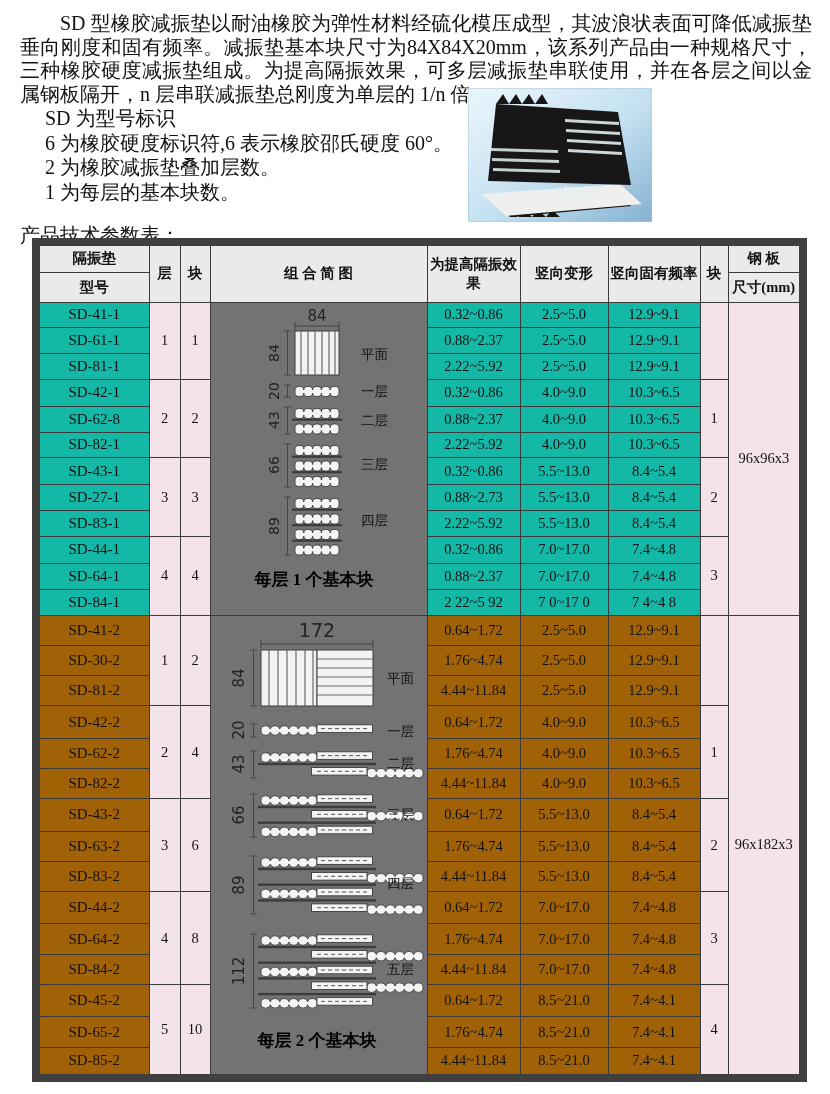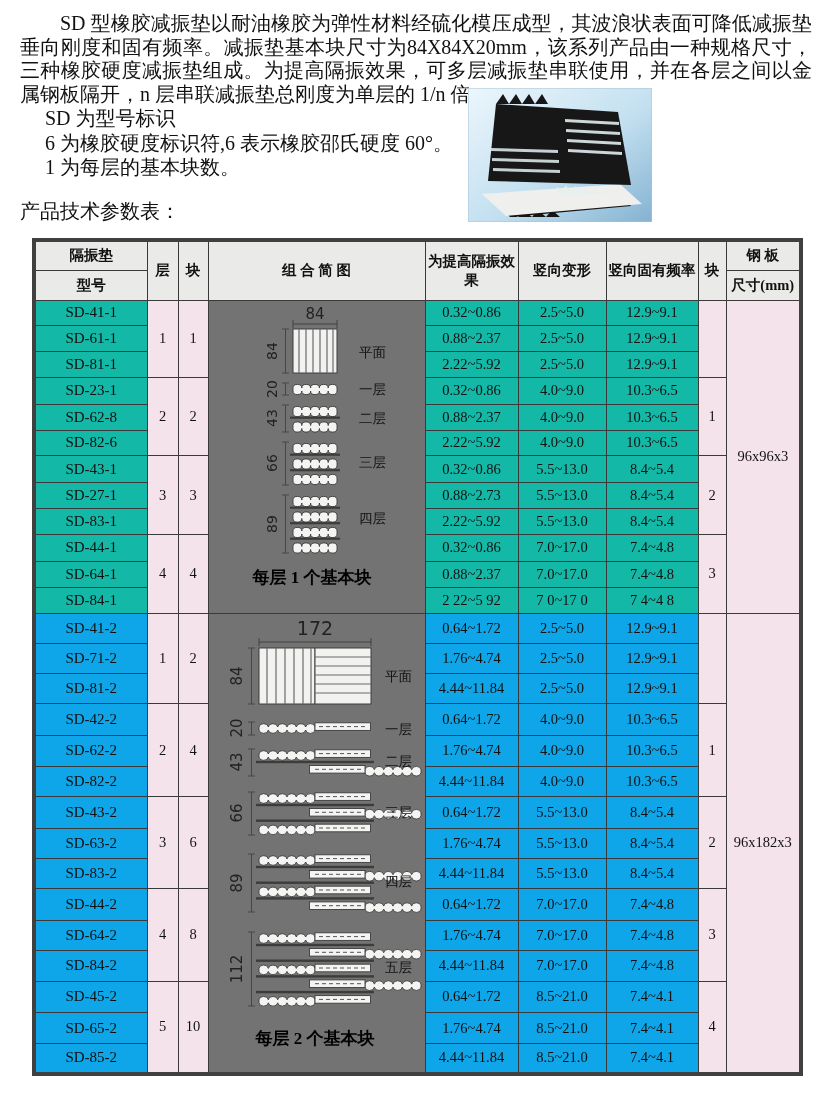--- a/index.html
+++ b/index.html
@@ -8,27 +8,27 @@
   
   #intro{position:absolute;left:20px;top:12px;width:792px;font-size:20px;line-height:23.5px;}
   #intro .para{text-align:justify;text-indent:2em;margin:0;}
   .defline{padding-left:25px;line-height:24.5px;}
   .capline{line-height:24.5px;margin-top:19px;}
   
   #photo{position:absolute;left:468px;top:88px;width:184px;height:134px;}
   
   #ptable{position:absolute;left:32px;top:238px;border-collapse:collapse;table-layout:fixed;width:767px;}
   #ptable td{border:1px solid #3a3a3a;text-align:center;vertical-align:middle;padding:0;overflow:hidden;}
-  #ptable{border:4px solid #404040;}
+  #ptable{border:8px solid #404040;}
   tr.hr{height:30px;}
   tr.r1{height:25.75px;}
   tr.r2{height:30.33px;}
   td.hd{background:#eaeae8;font-weight:bold;font-size:14.5px;}
   td.blue{background:#14b8a6;}
-  td.green{background:#0ea5e9;}
+  td.green{background:#a16207;}
   td.pink{background:#f5e3ec;font-size:14.5px;}
   td.diag{background:#737373;vertical-align:top;}
   td.model{font-size:15px;}
   td.val{font-size:14.5px;}
   tr.secb td{border-top:2px solid #222;}
   
   .dimt{font-family:"DejaVu Sans","Liberation Sans",sans-serif;fill:#222;}
   .lblt{font-size:13.5px;fill:#111;font-family:"Liberation Serif","DejaVu Serif",serif;}
   .capt{font-size:17px;font-weight:bold;fill:#000;font-family:"Liberation Serif","DejaVu Serif",serif;}
 </style>
@@ -77,20 +77,21 @@
     </g>
   </defs>
 </svg>
 
 <div id="page">
 
   <div id="intro">
     <p class="para">SD 型橡胶减振垫以耐油橡胶为弹性材料经硫化模压成型，其波浪状表面可降低减振垫垂向刚度和固有频率。减振垫基本块尺寸为84X84X20mm，该系列产品由一种规格尺寸，三种橡胶硬度减振垫组成。为提高隔振效果，可多层减振垫串联使用，并在各层之间以金属钢板隔开，n 层串联减振垫总刚度为单层的 1/n 倍。</p>
     <div class="defline">SD 为型号标识</div>
     <div class="defline">6 为橡胶硬度标识符,6 表示橡胶邵氏硬度 60°。</div>
+    <div class="defline">2 为橡胶减振垫叠加层数。</div>
     <div class="defline">1 为每层的基本块数。</div>
     <div class="capline">产品技术参数表：</div>
   </div>
 
   <svg id="photo" viewBox="0 0 184 134">
     <defs>
       <linearGradient id="pbg" x1="0" y1="0" x2="1" y2="1">
         <stop offset="0" stop-color="#ecf6fc"></stop>
         <stop offset="0.55" stop-color="#c3e0f0"></stop>
         <stop offset="1" stop-color="#84b2d1"></stop>
@@ -208,36 +209,36 @@
       <td class="blue val">2.5~5.0</td>
       <td class="blue val">12.9~9.1</td>
     </tr>
     <tr class="r1">
       <td class="blue model">SD-81-1</td>
       <td class="blue val">2.22~5.92</td>
       <td class="blue val">2.5~5.0</td>
       <td class="blue val">12.9~9.1</td>
     </tr>
     <tr class="r1">
-      <td class="blue model">SD-23-1</td>
+      <td class="blue model">SD-42-1</td>
       <td class="pink" rowspan="3">2</td>
       <td class="pink" rowspan="3">2</td>
       <td class="blue val">0.32~0.86</td>
       <td class="blue val">4.0~9.0</td>
       <td class="blue val">10.3~6.5</td>
       <td class="pink" rowspan="3">1</td>
     </tr>
     <tr class="r1">
       <td class="blue model">SD-62-8</td>
       <td class="blue val">0.88~2.37</td>
       <td class="blue val">4.0~9.0</td>
       <td class="blue val">10.3~6.5</td>
     </tr>
     <tr class="r1">
-      <td class="blue model">SD-82-6</td>
+      <td class="blue model">SD-82-1</td>
       <td class="blue val">2.22~5.92</td>
       <td class="blue val">4.0~9.0</td>
       <td class="blue val">10.3~6.5</td>
     </tr>
     <tr class="r1">
       <td class="blue model">SD-43-1</td>
       <td class="pink" rowspan="3">3</td>
       <td class="pink" rowspan="3">3</td>
       <td class="blue val">0.32~0.86</td>
       <td class="blue val">5.5~13.0</td>
@@ -339,21 +340,21 @@
           <text class="capt" x="106" y="430" font-size="18" text-anchor="middle">每层 2 个基本块</text>
         </svg>
       </td>
       <td class="green val">0.64~1.72</td>
       <td class="green val">2.5~5.0</td>
       <td class="green val">12.9~9.1</td>
       <td class="pink" rowspan="3"></td>
       <td class="pink" rowspan="15">96x182x3</td>
     </tr>
     <tr class="r2">
-      <td class="green model">SD-71-2</td>
+      <td class="green model">SD-30-2</td>
       <td class="green val">1.76~4.74</td>
       <td class="green val">2.5~5.0</td>
       <td class="green val">12.9~9.1</td>
     </tr>
     <tr class="r2">
       <td class="green model">SD-81-2</td>
       <td class="green val">4.44~11.84</td>
       <td class="green val">2.5~5.0</td>
       <td class="green val">12.9~9.1</td>
     </tr>

